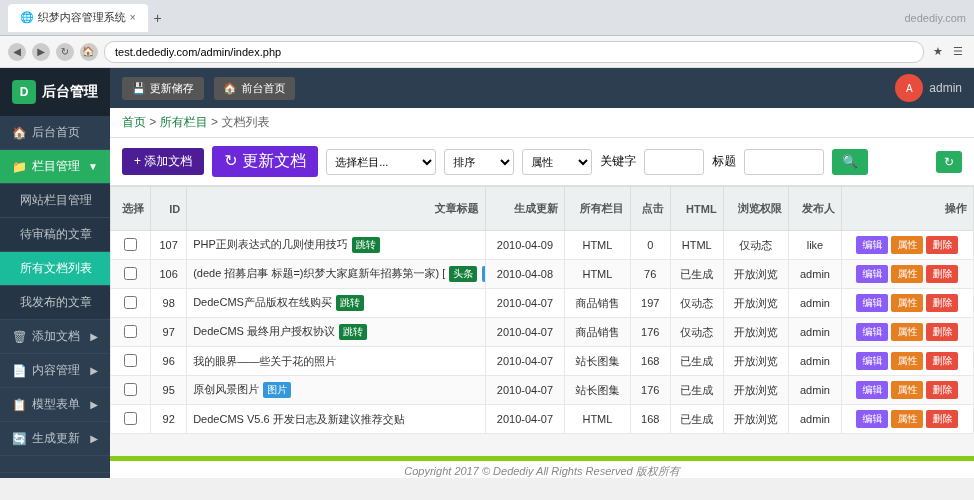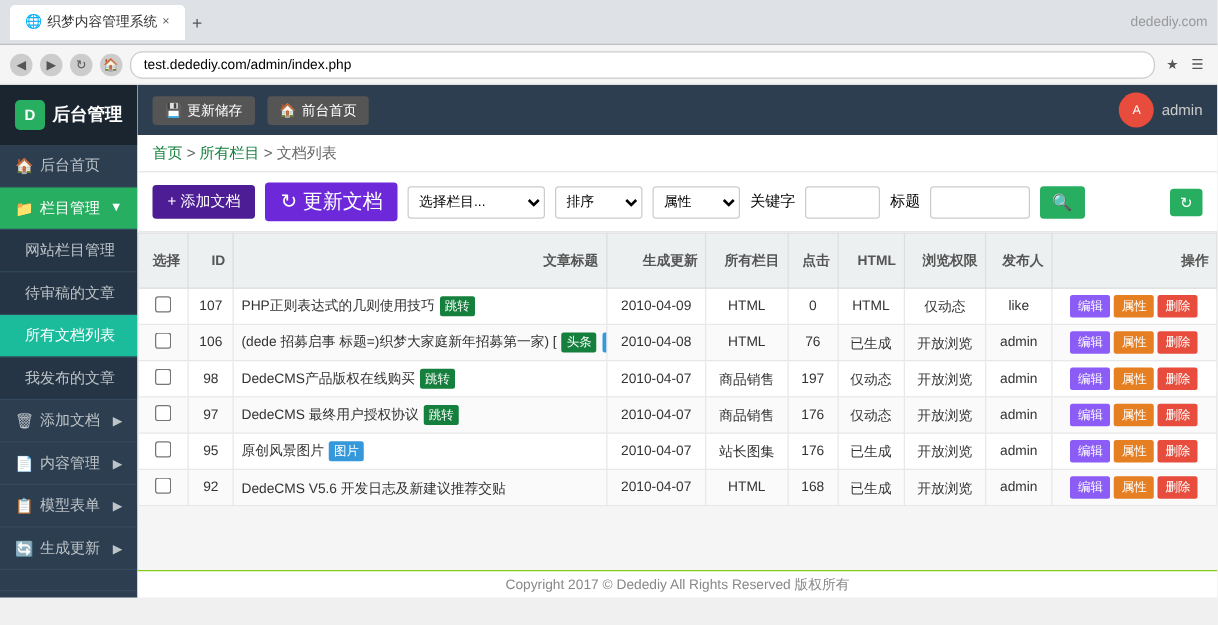--- a/index.html
+++ b/index.html
@@ -65,21 +65,21 @@
     .td-title { text-align: left; max-width: 260px; overflow: hidden; white-space: nowrap; }
     .tag { display: inline-block; padding: 1px 4px; border-radius: 2px; font-size: 10px; margin: 0 1px; }
     .tag-red { background: #15803d; color: #fff; }
     .tag-blue { background: #3498db; color: #fff; }
     .btn-edit { background: #8b5cf6; color: #fff; border: none; padding: 2px 6px; border-radius: 2px; font-size: 10px; cursor: pointer; }
     .btn-attr { background: #e67e22; color: #fff; border: none; padding: 2px 6px; border-radius: 2px; font-size: 10px; cursor: pointer; }
     .btn-del { background: #e74c3c; color: #fff; border: none; padding: 2px 6px; border-radius: 2px; font-size: 10px; cursor: pointer; }
     .ops { display: flex; gap: 3px; justify-content: center; }
 
     
-    .footer { background: #fff; border-top: 1px solid #84cc16; text-align: center; padding: 3px; font-size: 11px; color: #888; height: 22px; }
+    .footer { background: #fff; border-top: 5px solid #84cc16; text-align: center; padding: 3px; font-size: 11px; color: #888; height: 22px; font-style: italic; }
 
     .toolbar-row { position: relative; display: flex; align-items: center; gap: 8px; width: 100%; }
   </style>
 </head>
 <body>
 
 <div class="browser-bar">
   <div class="browser-tab">
     <span style="font-size:11px;">🌐</span>
     <span>织梦内容管理系统</span>
@@ -296,20 +296,38 @@
               <td>
     <div class="ops">
       <button class="btn-edit">编辑</button>
       <button class="btn-attr">属性</button>
       <button class="btn-del">删除</button>
     </div>
               </td>
             </tr>
             <tr>
               <td><input type="checkbox" style=""></td>
+              <td>96</td>
+              <td class="td-title">我的眼界——些关于花的照片</td>
+              <td>2010-04-07</td>
+              <td>站长图集</td>
+              <td>168</td>
+              <td>已生成</td>
+              <td>开放浏览</td>
+              <td>admin</td>
+              <td>
+    <div class="ops">
+      <button class="btn-edit">编辑</button>
+      <button class="btn-attr">属性</button>
+      <button class="btn-del">删除</button>
+    </div>
+              </td>
+            </tr>
+            <tr>
+              <td><input type="checkbox" style=""></td>
               <td>95</td>
               <td class="td-title">原创风景图片 <span class="tag tag-blue">图片</span></td>
               <td>2010-04-07</td>
               <td>站长图集</td>
               <td>176</td>
               <td>已生成</td>
               <td>开放浏览</td>
               <td>admin</td>
               <td>
     <div class="ops">

